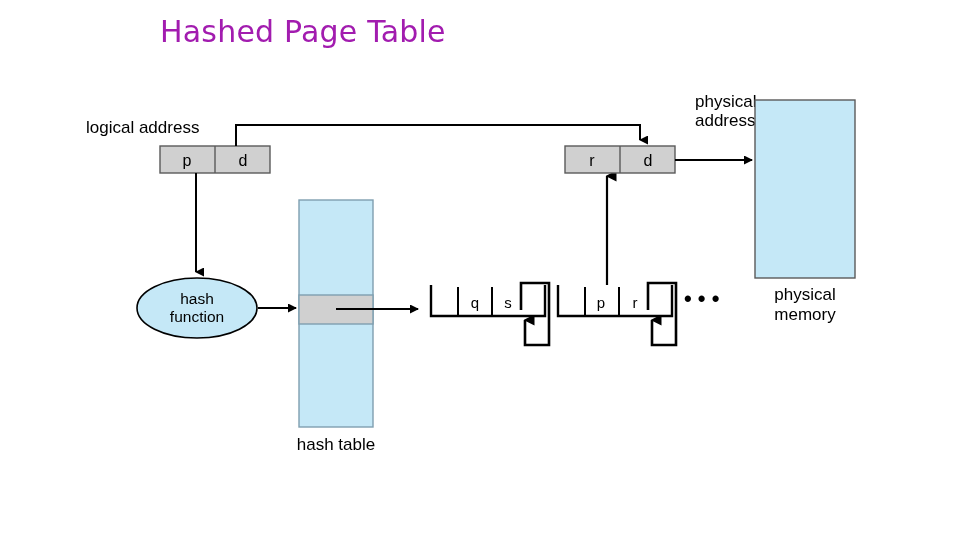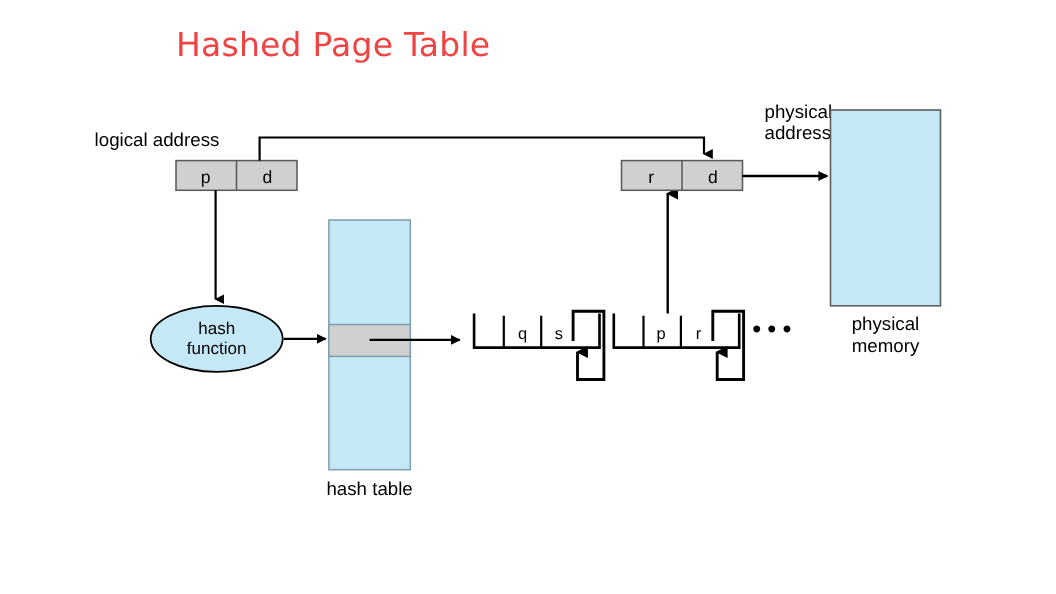--- a/index.html
+++ b/index.html
@@ -15,24 +15,24 @@
   }
   #slide {
     position: relative;
     width: 960px;
     height: 540px;
     background: #ffffff;
   }
   #slide-title {
     position: absolute;
     left: 160px;
-    top: 24px;
+    top: 14px;
     font-size: 30px;
     font-weight: 400;
-    color: #ef4444;
+    color: #a21caf;
     letter-spacing: 0.2px;
     white-space: nowrap;
     font-family: "DejaVu Sans", sans-serif;
   }
   #diagram {
     position: absolute;
     left: 80px;
     top: 80px;
     width: 800px;
     height: 400px;

